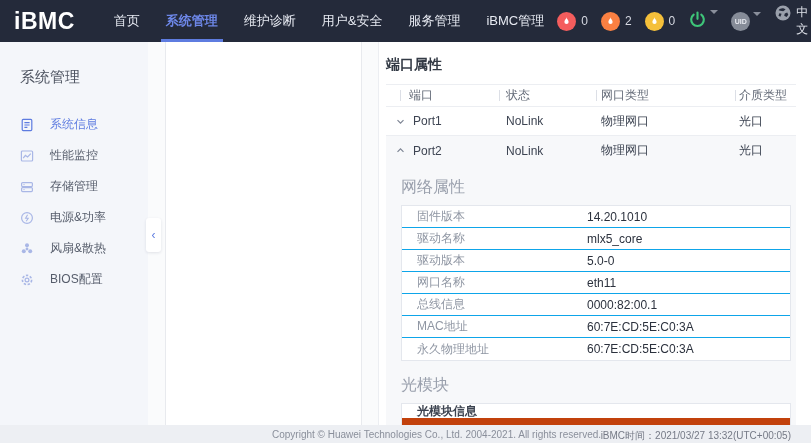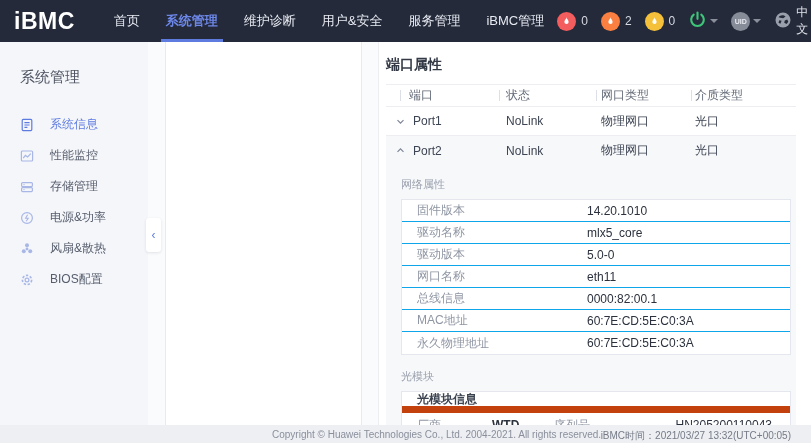--- a/index.html
+++ b/index.html
@@ -29,21 +29,21 @@
   .alarm { display:flex; align-items:center; gap:5px; cursor:pointer; }
   .alarm-badge { width:19px; height:19px; border-radius:50%; display:flex; align-items:center; justify-content:center; }
   .alarm-badge.critical { background:#f45d5d; }
   .alarm-badge.major { background:#fa8042; }
   .alarm-badge.minor { background:#f5c03a; }
   .alarm-count { color:#d6d9e2; font-size:12px; }
   .chev-down {
     width:0; height:0; border-left:4px solid transparent; border-right:4px solid transparent;
     border-top:4px solid #8a8f9b; margin-left:3px;
   }
-  .icon-btn { display:flex; align-items:center; cursor:pointer; }
+  .icon-btn { display:flex; align-items:flex-start; cursor:pointer; }
   .uid-circle {
     width:19px; height:19px; border-radius:50%; background:#868c98; color:#e8eaf0;
     font-size:7px; font-weight:bold; display:flex; align-items:center; justify-content:center;
   }
   .lang-label { color:#dfe2ea; font-size:12px; margin-left:4px; }
 
   
   .sidebar {
     position:absolute; left:0; top:42px; width:148px; bottom:18px;
     background:#f4f6fa; z-index:2;
@@ -78,31 +78,31 @@
   
   .pt { width:410px; }
   .pt-row { display:flex; align-items:center; }
   .pt-head { height:23px; border-top:1px solid #eceef2; border-bottom:1px solid #eceef2; }
   .pt-head .cell { position:relative; color:#646b78; font-size:12px; }
   .pt-head .cell::before { content:""; position:absolute; left:0; top:3px; width:1px; height:11px; background:#dcdfe6; }
   .pt-head .cell:first-child::before { left:14px; }
   .c1 { width:113px; padding-left:23px; }
   .c2 { width:97px; padding-left:7px; }
   .c3 { width:95px; padding-left:5px; }
-  .c4 { flex:1; padding-left:4px; }
+  .c4 { flex:1; padding-left:4px;margin-left:44px; }
   .pt-data { height:29px; border-bottom:1px solid #eceef2; color:#3d4452; }
   .pt-data .c1 { display:flex; align-items:center; gap:7px; padding-left:9px; cursor:pointer; }
   .pt-data.expanded { background:#f7f8fa; border-bottom:none; }
   .row-chevron { display:flex; }
 
   
   .detail {
     width:410px; flex:1; background:#f7f8fa; padding:12px 5px 0 15px; overflow:hidden;
   }
-  .section-label { color:#9aa0ad; font-size:11px; margin-bottom:7px; }
+  .section-label { color:#9aa0ad; font-size:16px; margin-bottom:7px; }
   .kv-table { width:390px; border:1px solid #e4e7ed; background:#fff; margin-bottom:14px; }
   .kv-row { display:flex; align-items:center; height:22px; border-bottom:1px solid #0ea5e9; }
   .kv-row:last-child { border-bottom:none; }
   .kv-label { width:185px; padding-left:15px; color:#8f96a3; }
   .kv-value { color:#2b313d; }
 
   .op-table { width:390px; border:1px solid #e4e7ed; background:#fff; }
   .op-head { height:21px; display:flex; align-items:center; padding-left:15px;
              color:#3c4350; font-weight:bold; border-bottom:7px solid #c2410c; }
   .op-row { display:flex; align-items:center; height:25px; border-bottom:1px solid #e4e7ed; }

